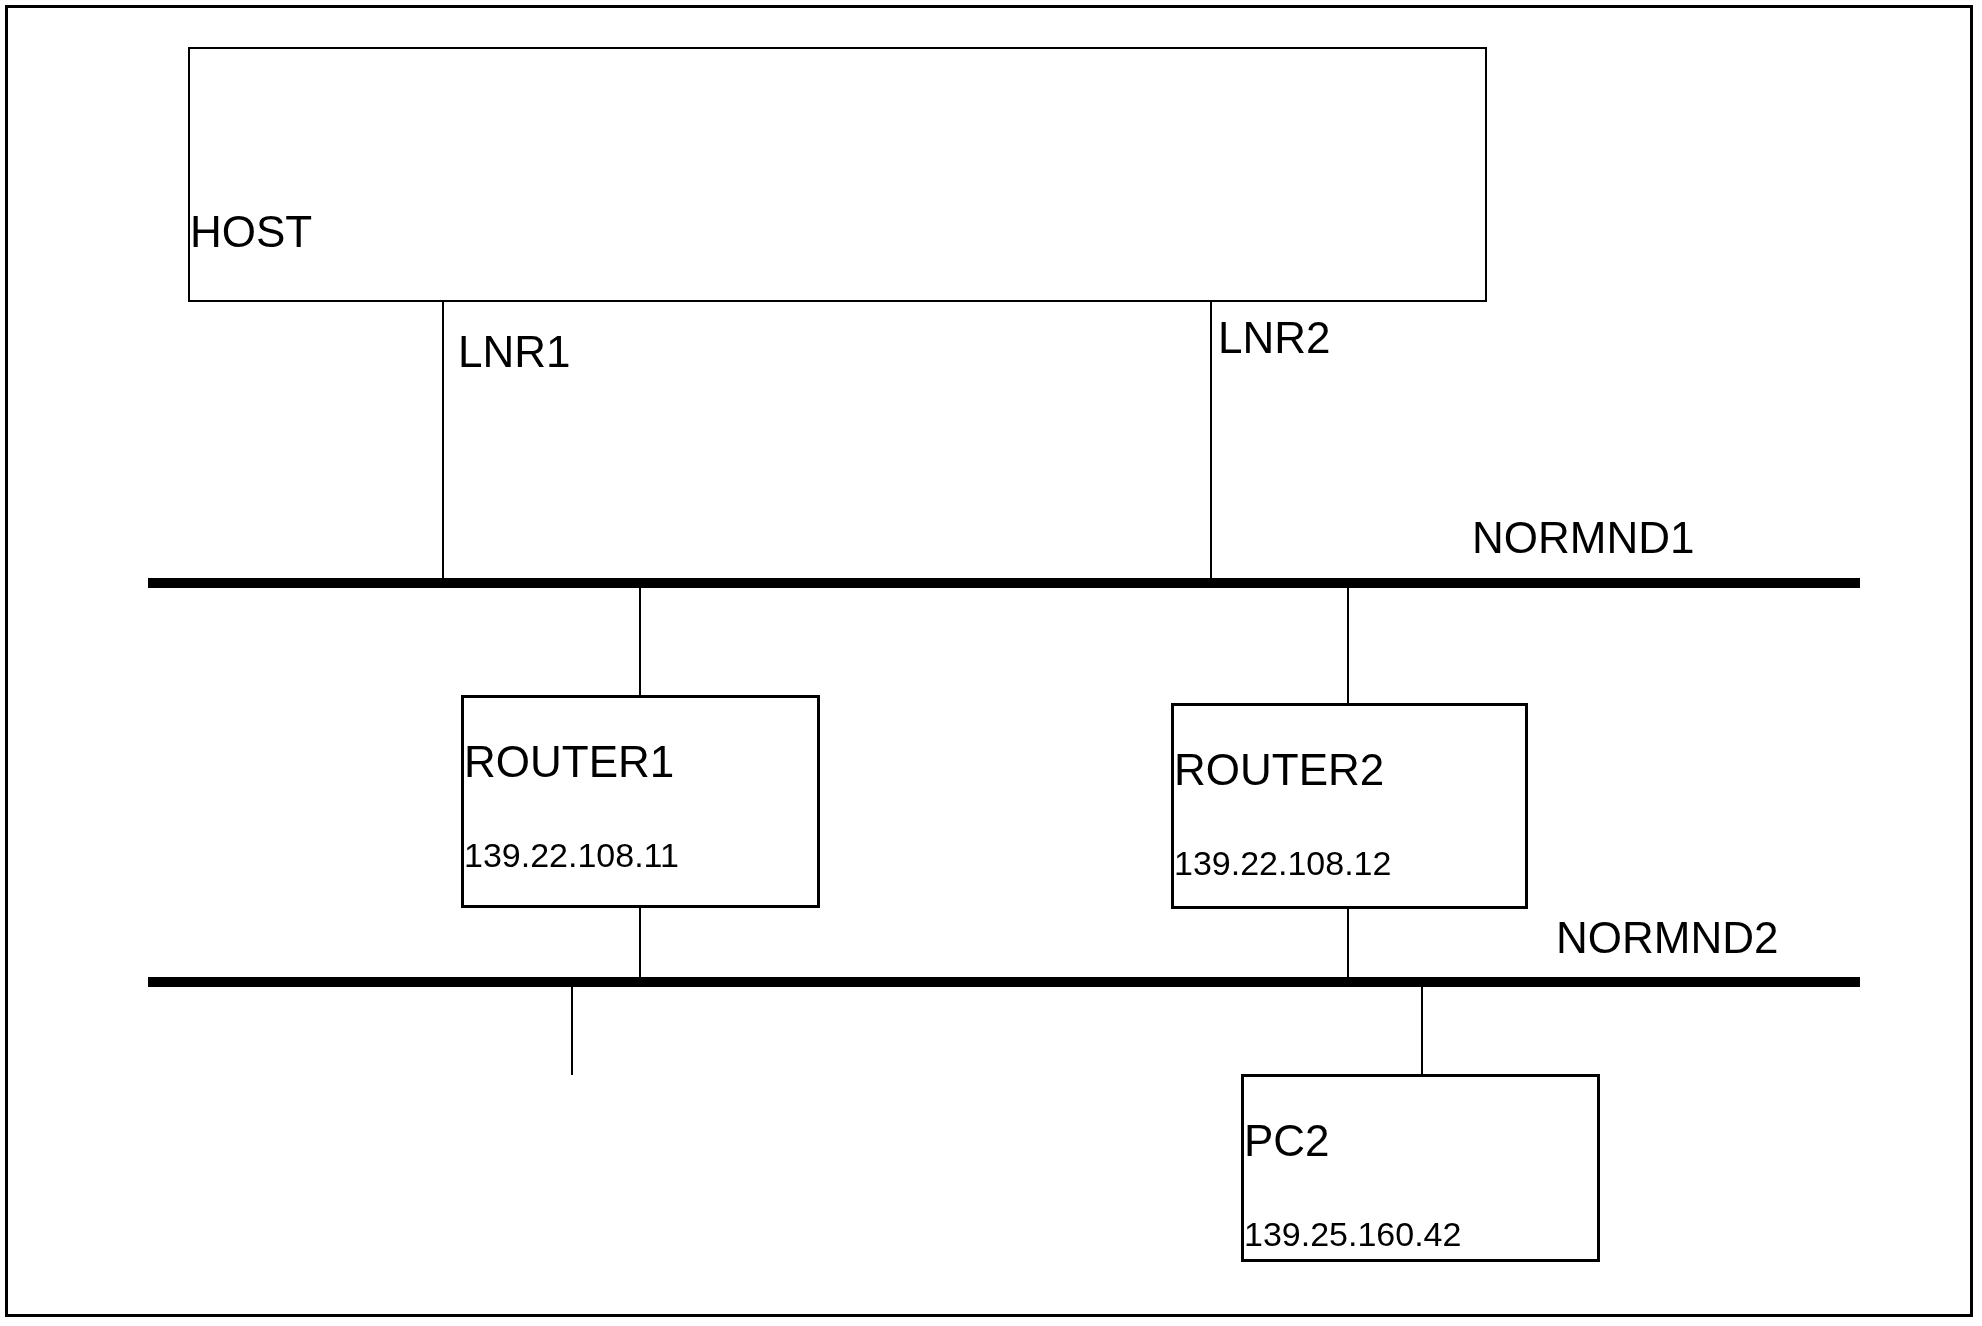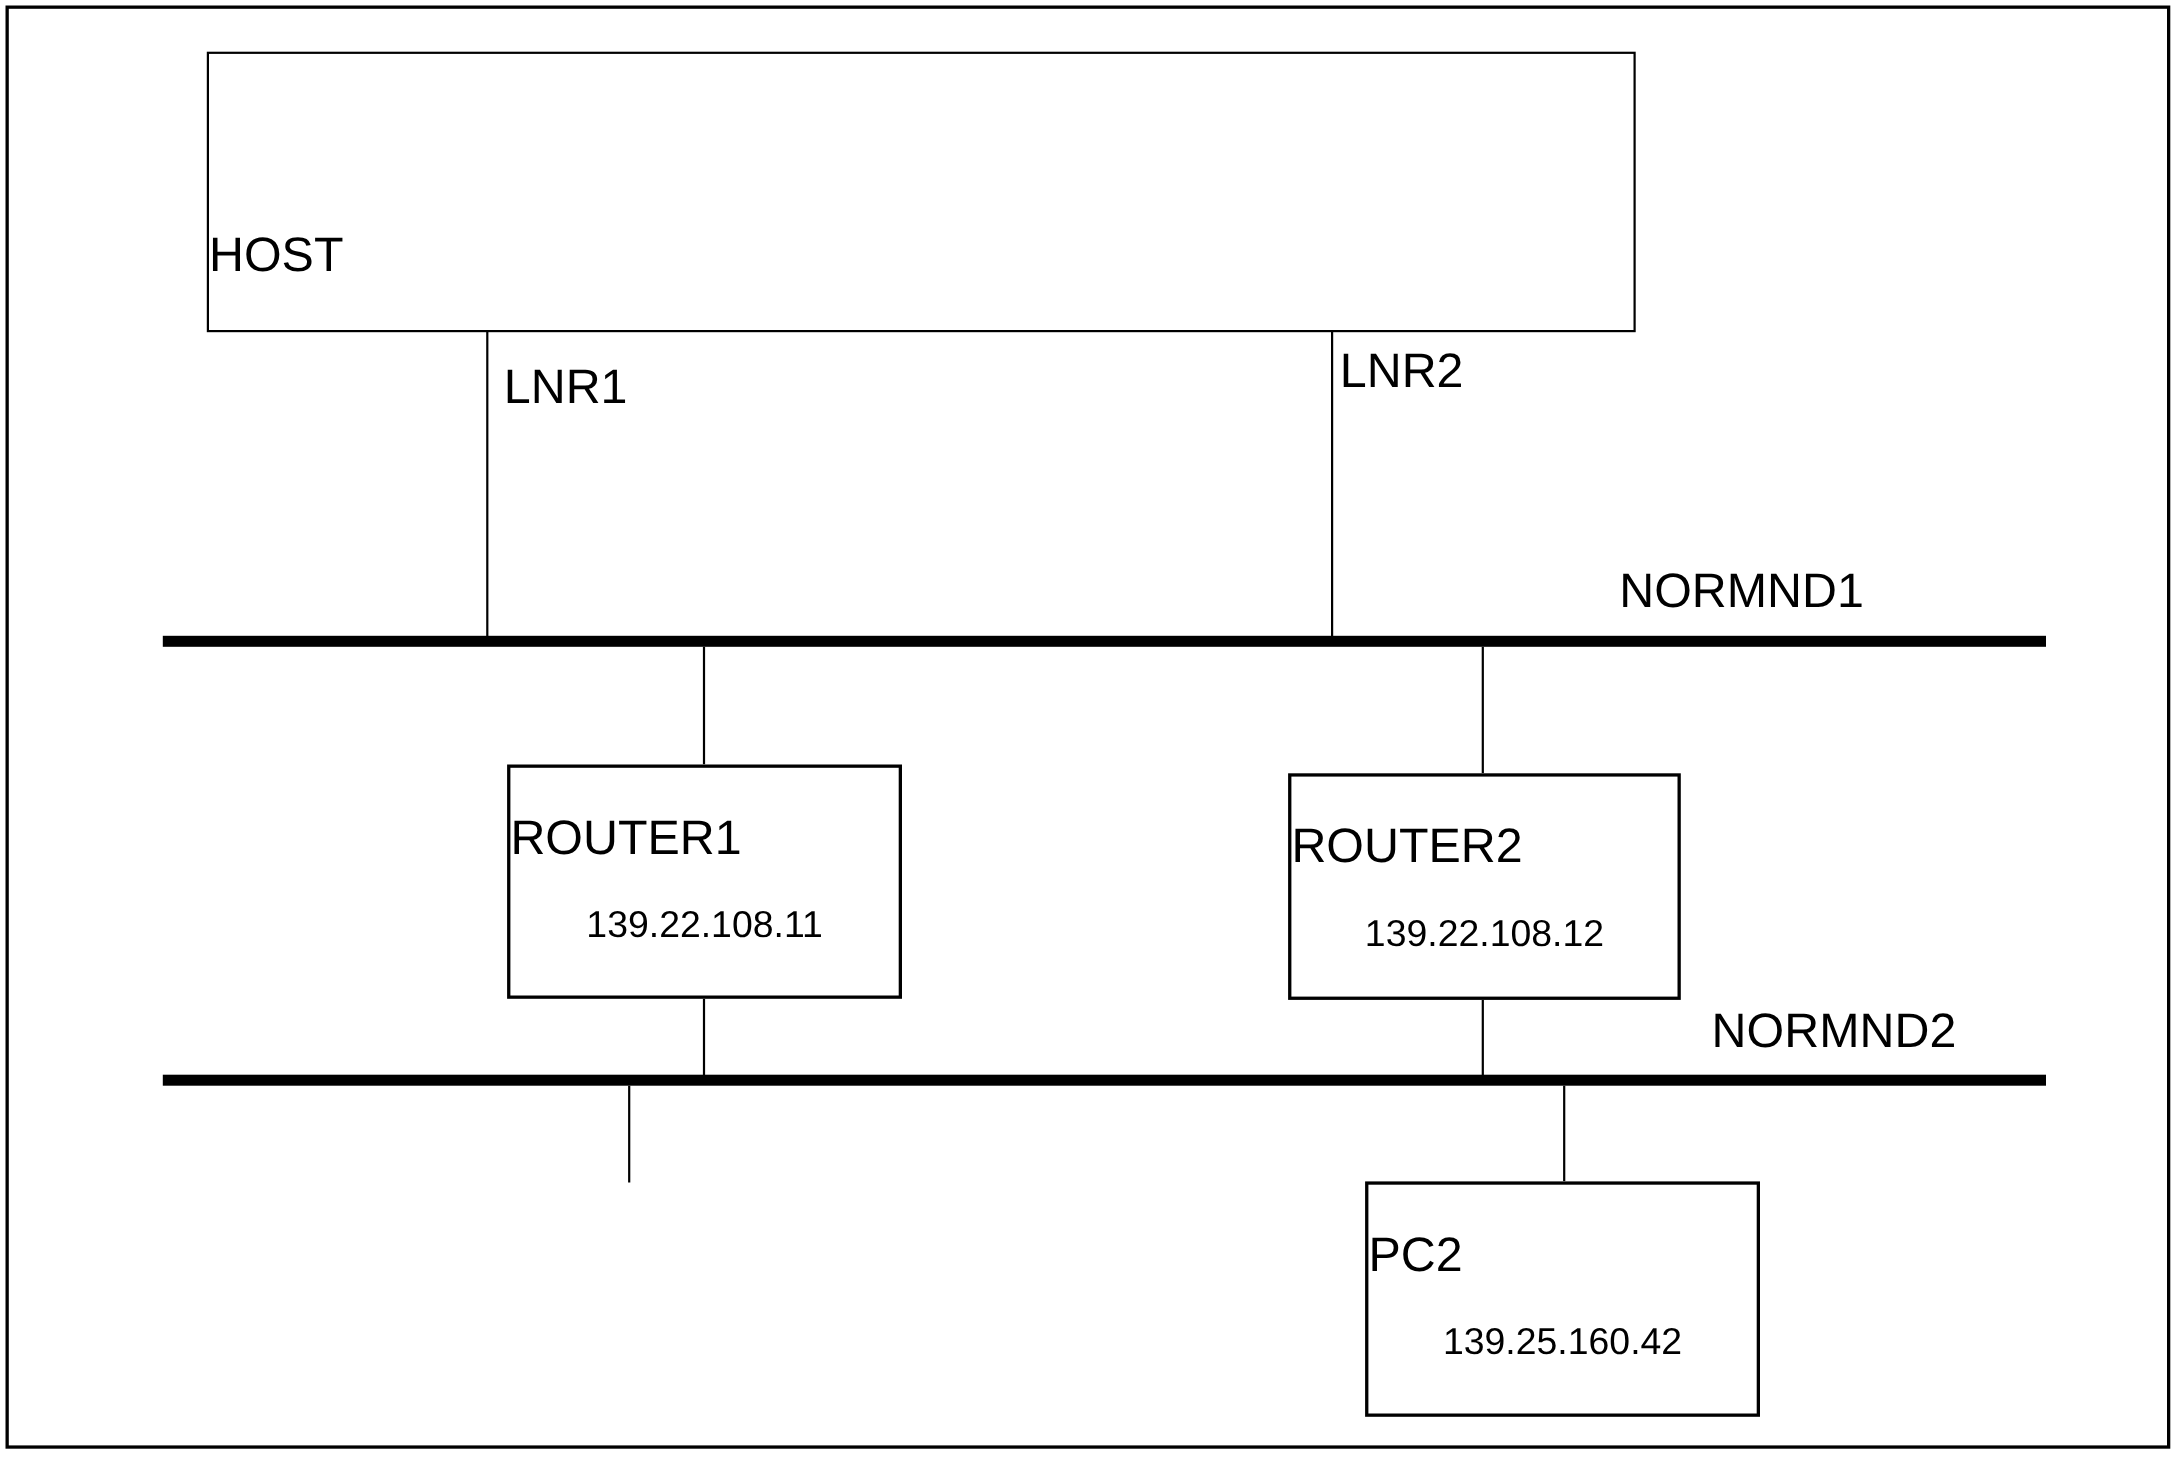--- a/index.html
+++ b/index.html
@@ -55,22 +55,21 @@
   }
   .node-name{
     left:0; width:100%;
     top:42px;
     text-align:left;
     font-size:44px;
     line-height:1;
   }
   .node-ip{
     left:0; width:100%;
-    top:126px;
-    text-align:center;
+    top:140px;
     font-size:34px;
     line-height:1;
   }
   .host-label{
     left:0; width:100%;
     top:161px;
     font-size:44px;
     line-height:1;
   }
 </style>
@@ -110,18 +109,18 @@
     <span class="abs node-ip">139.22.108.12</span>
   </div>
 
   <span class="abs lbl" style="left:1556px;top:916px;">NORMND2</span>
   <div class="abs bus" style="top:977px;"></div>
 
   <div class="abs vline" style="left:571px;top:987px;height:88px;"></div>
   <div class="abs vline" style="left:1421px;top:987px;height:87px;"></div>
 
 
-  <div class="abs node" style="left:1241px;top:1074px;width:359px;height:214px;">
+  <div class="abs node" style="left:1241px;top:1074px;width:359px;height:188px;">
     <span class="abs node-name">PC2</span>
     <span class="abs node-ip">139.25.160.42</span>
   </div>
 
 </div>
 
 </body></html>

